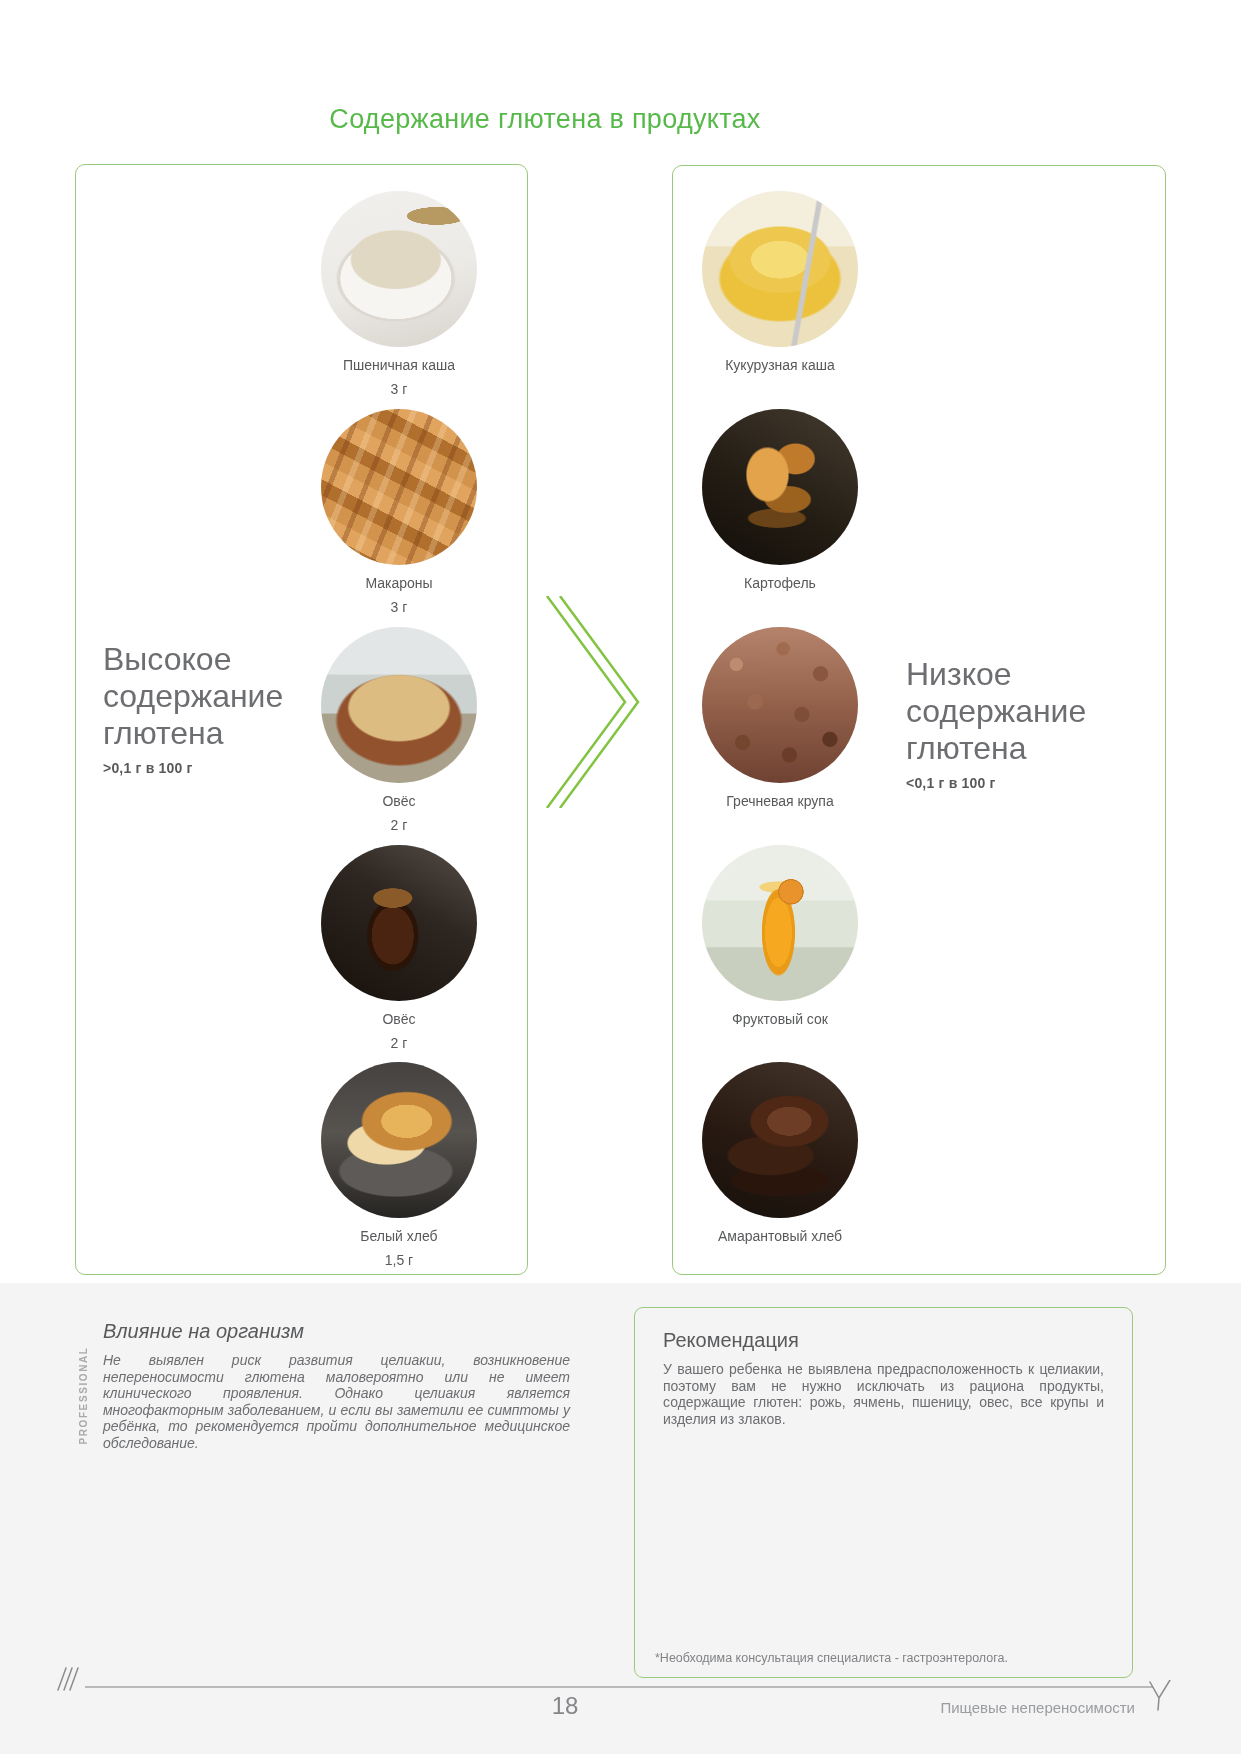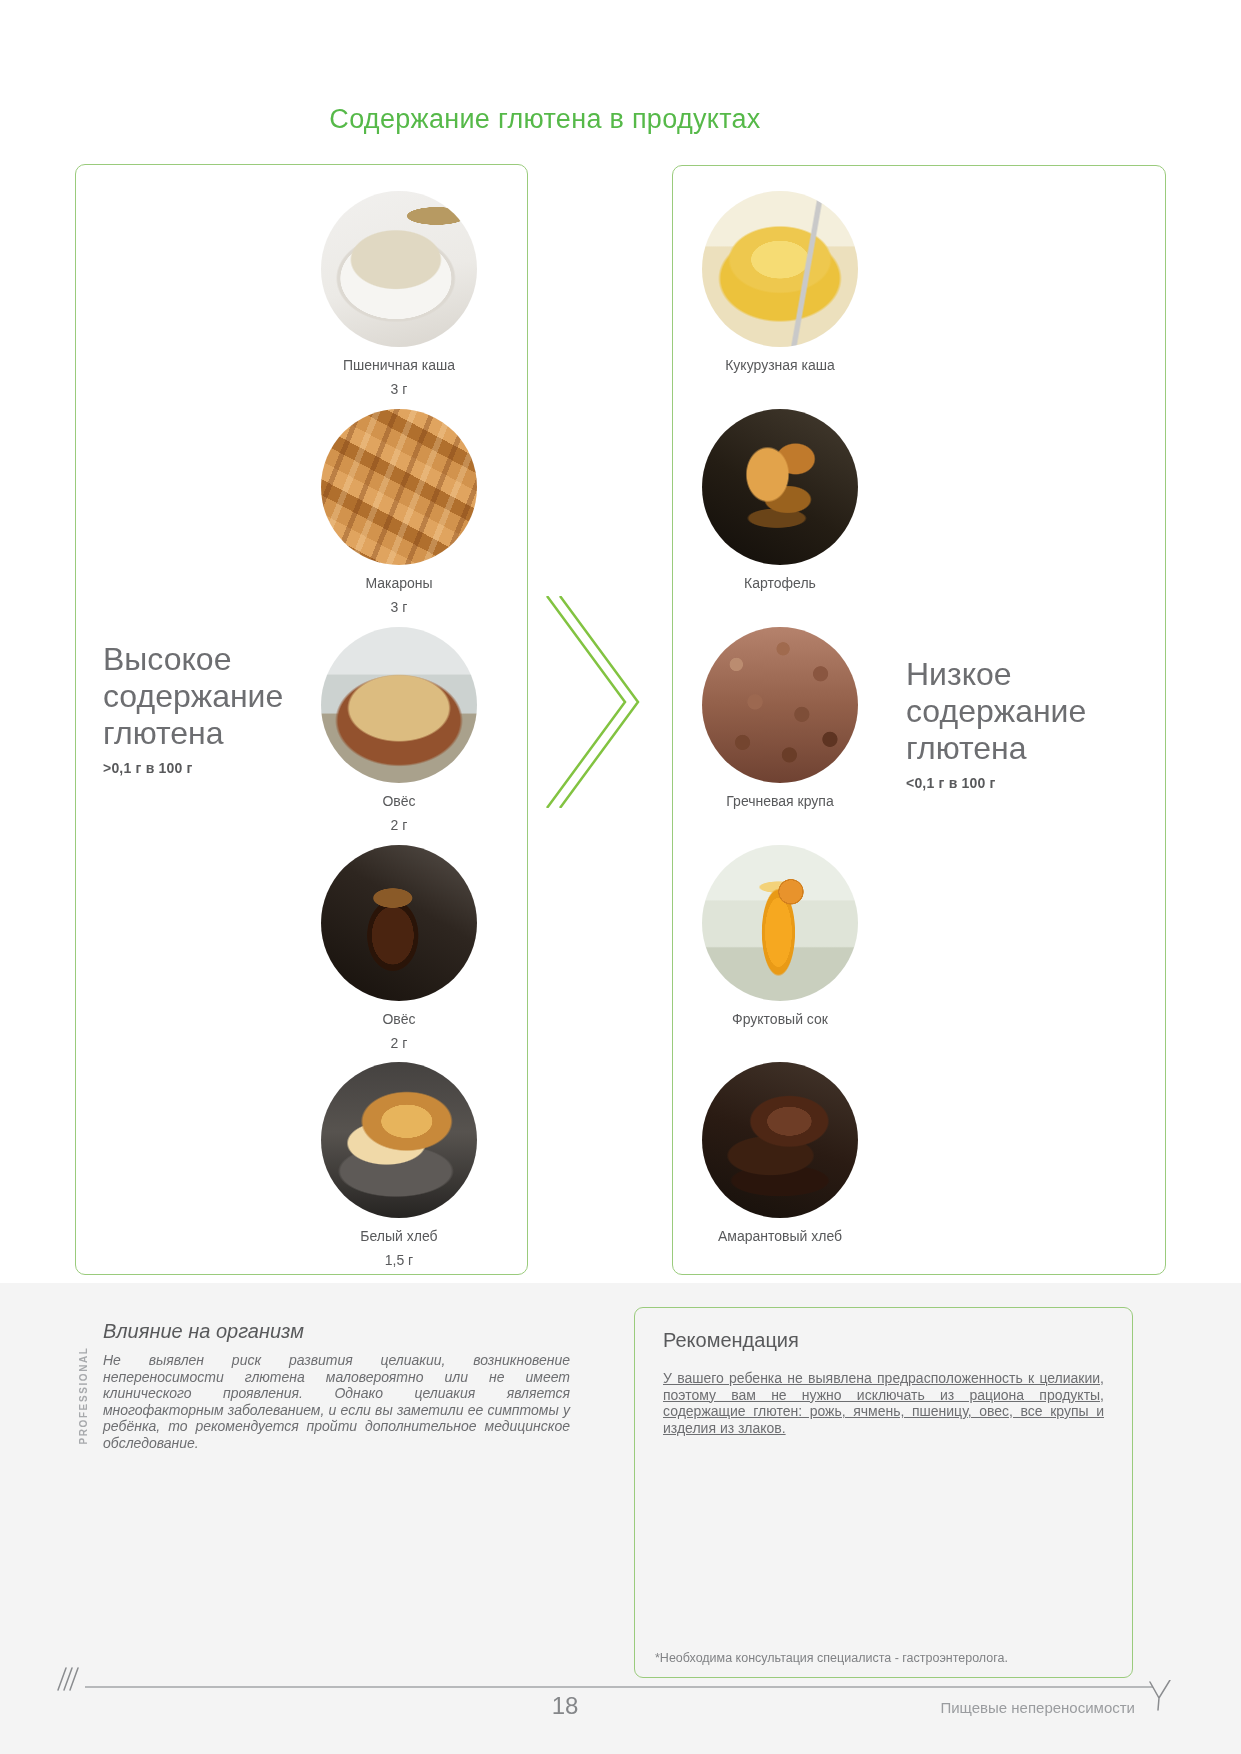--- a/index.html
+++ b/index.html
@@ -93,21 +93,21 @@
   .professional{
     position:absolute;left:23px;top:1390px;width:120px;text-align:center;
     transform:rotate(-90deg);transform-origin:center;
     font-size:10px;font-weight:bold;letter-spacing:1.6px;color:#A7A9AC;
   }
   .reco-box{
     position:absolute;left:634px;top:1307px;width:499px;height:371px;
     border:1.5px solid #9ACB7C;border-radius:9px;box-sizing:border-box;
     padding:21px 28px;
   }
-  .reco-box .body-text{margin-top:18px;text-decoration:underline;}
+  .reco-box .body-text{margin-top:9px;}
   .reco-footnote{
     position:absolute;left:20px;bottom:12px;width:450px;
     font-size:12.5px;color:#808285;text-align:left;
   }
   
   .footer-line{position:absolute;left:85px;top:1686px;width:1068px;height:1.5px;background:#B7B9BB;}
   .footer-mark-left{position:absolute;left:54px;top:1666px;}
   .footer-mark-right{position:absolute;left:1146px;top:1680px;}
   .page-number{position:absolute;left:0;top:1692px;width:1130px;text-align:center;font-size:24px;color:#848689;}
   .footer-right{position:absolute;right:106px;top:1699px;font-size:15px;color:#9A9C9F;}

